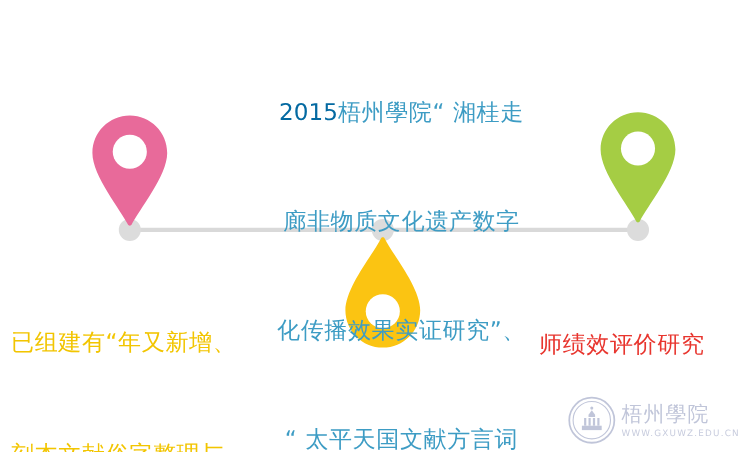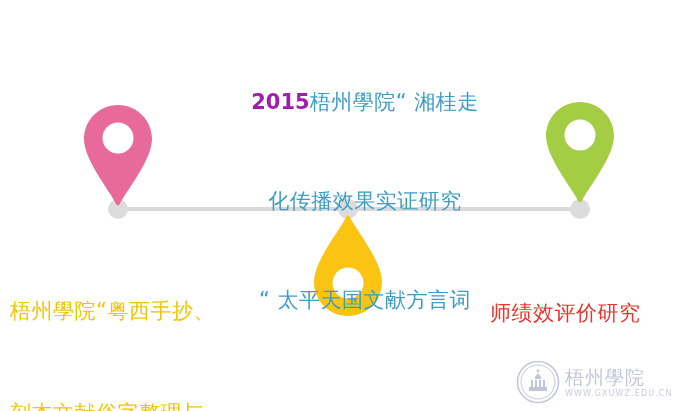--- a/index.html
+++ b/index.html
@@ -67,22 +67,22 @@
     left: 236px;
     top: 20px;
     color: #3d9cc4;
     font-size: 21px;
     line-height: 33px;
     text-align: center;
     width: 258px;
     letter-spacing: 0.5px;
   }
   .txt-top .year {
-    color: #a21caf;
-    font-weight: bold;
+    color: #0369a1;
+    font-weight: normal;
     letter-spacing: 0px;
   }
 
   .txt-bottom-left {
     left: 10px;
     top: 226px;
     color: #f2c500;
     font-size: 21px;
     line-height: 34px;
     text-align: left;
@@ -167,27 +167,28 @@
 
   <div class="pin pin-right">
     <svg viewBox="0 0 72 104" xmlns="http://www.w3.org/2000/svg">
       <path d="M36 2 C17.2 2 2 17.2 2 36 C2 57 28 88 34.3 101.2 C34.9 102.6 37.1 102.6 37.7 101.2 C44 88 70 57 70 36 C70 17.2 54.8 2 36 2 Z" fill="#a5cd44"></path>
       <circle cx="36" cy="35" r="15.5" fill="#ffffff"></circle>
     </svg>
   </div>
 
   <div class="txt txt-top">
     <span class="line"><span class="year">2015</span><span>梧州學院“ 湘桂走</span></span>
-    <span class="line">化传播效果实证研究</span>
+    <span class="line">廊非物质文化遗产数字</span>
+    <span class="line">化传播效果实证研究”、</span>
     <span class="line">“ 太平天国文献方言词</span>
     
   </div>
 
   <div class="txt txt-bottom-left">
-    <span class="line">梧州學院“粤西手抄、</span>
+    <span class="line">已组建有“年又新增、</span>
     <span class="line">刻本文献俗字整理与</span>
     
     
     
   </div>
 
   <div class="txt txt-bottom-right">
     <span class="line">师绩效评价研究</span>
     
     

